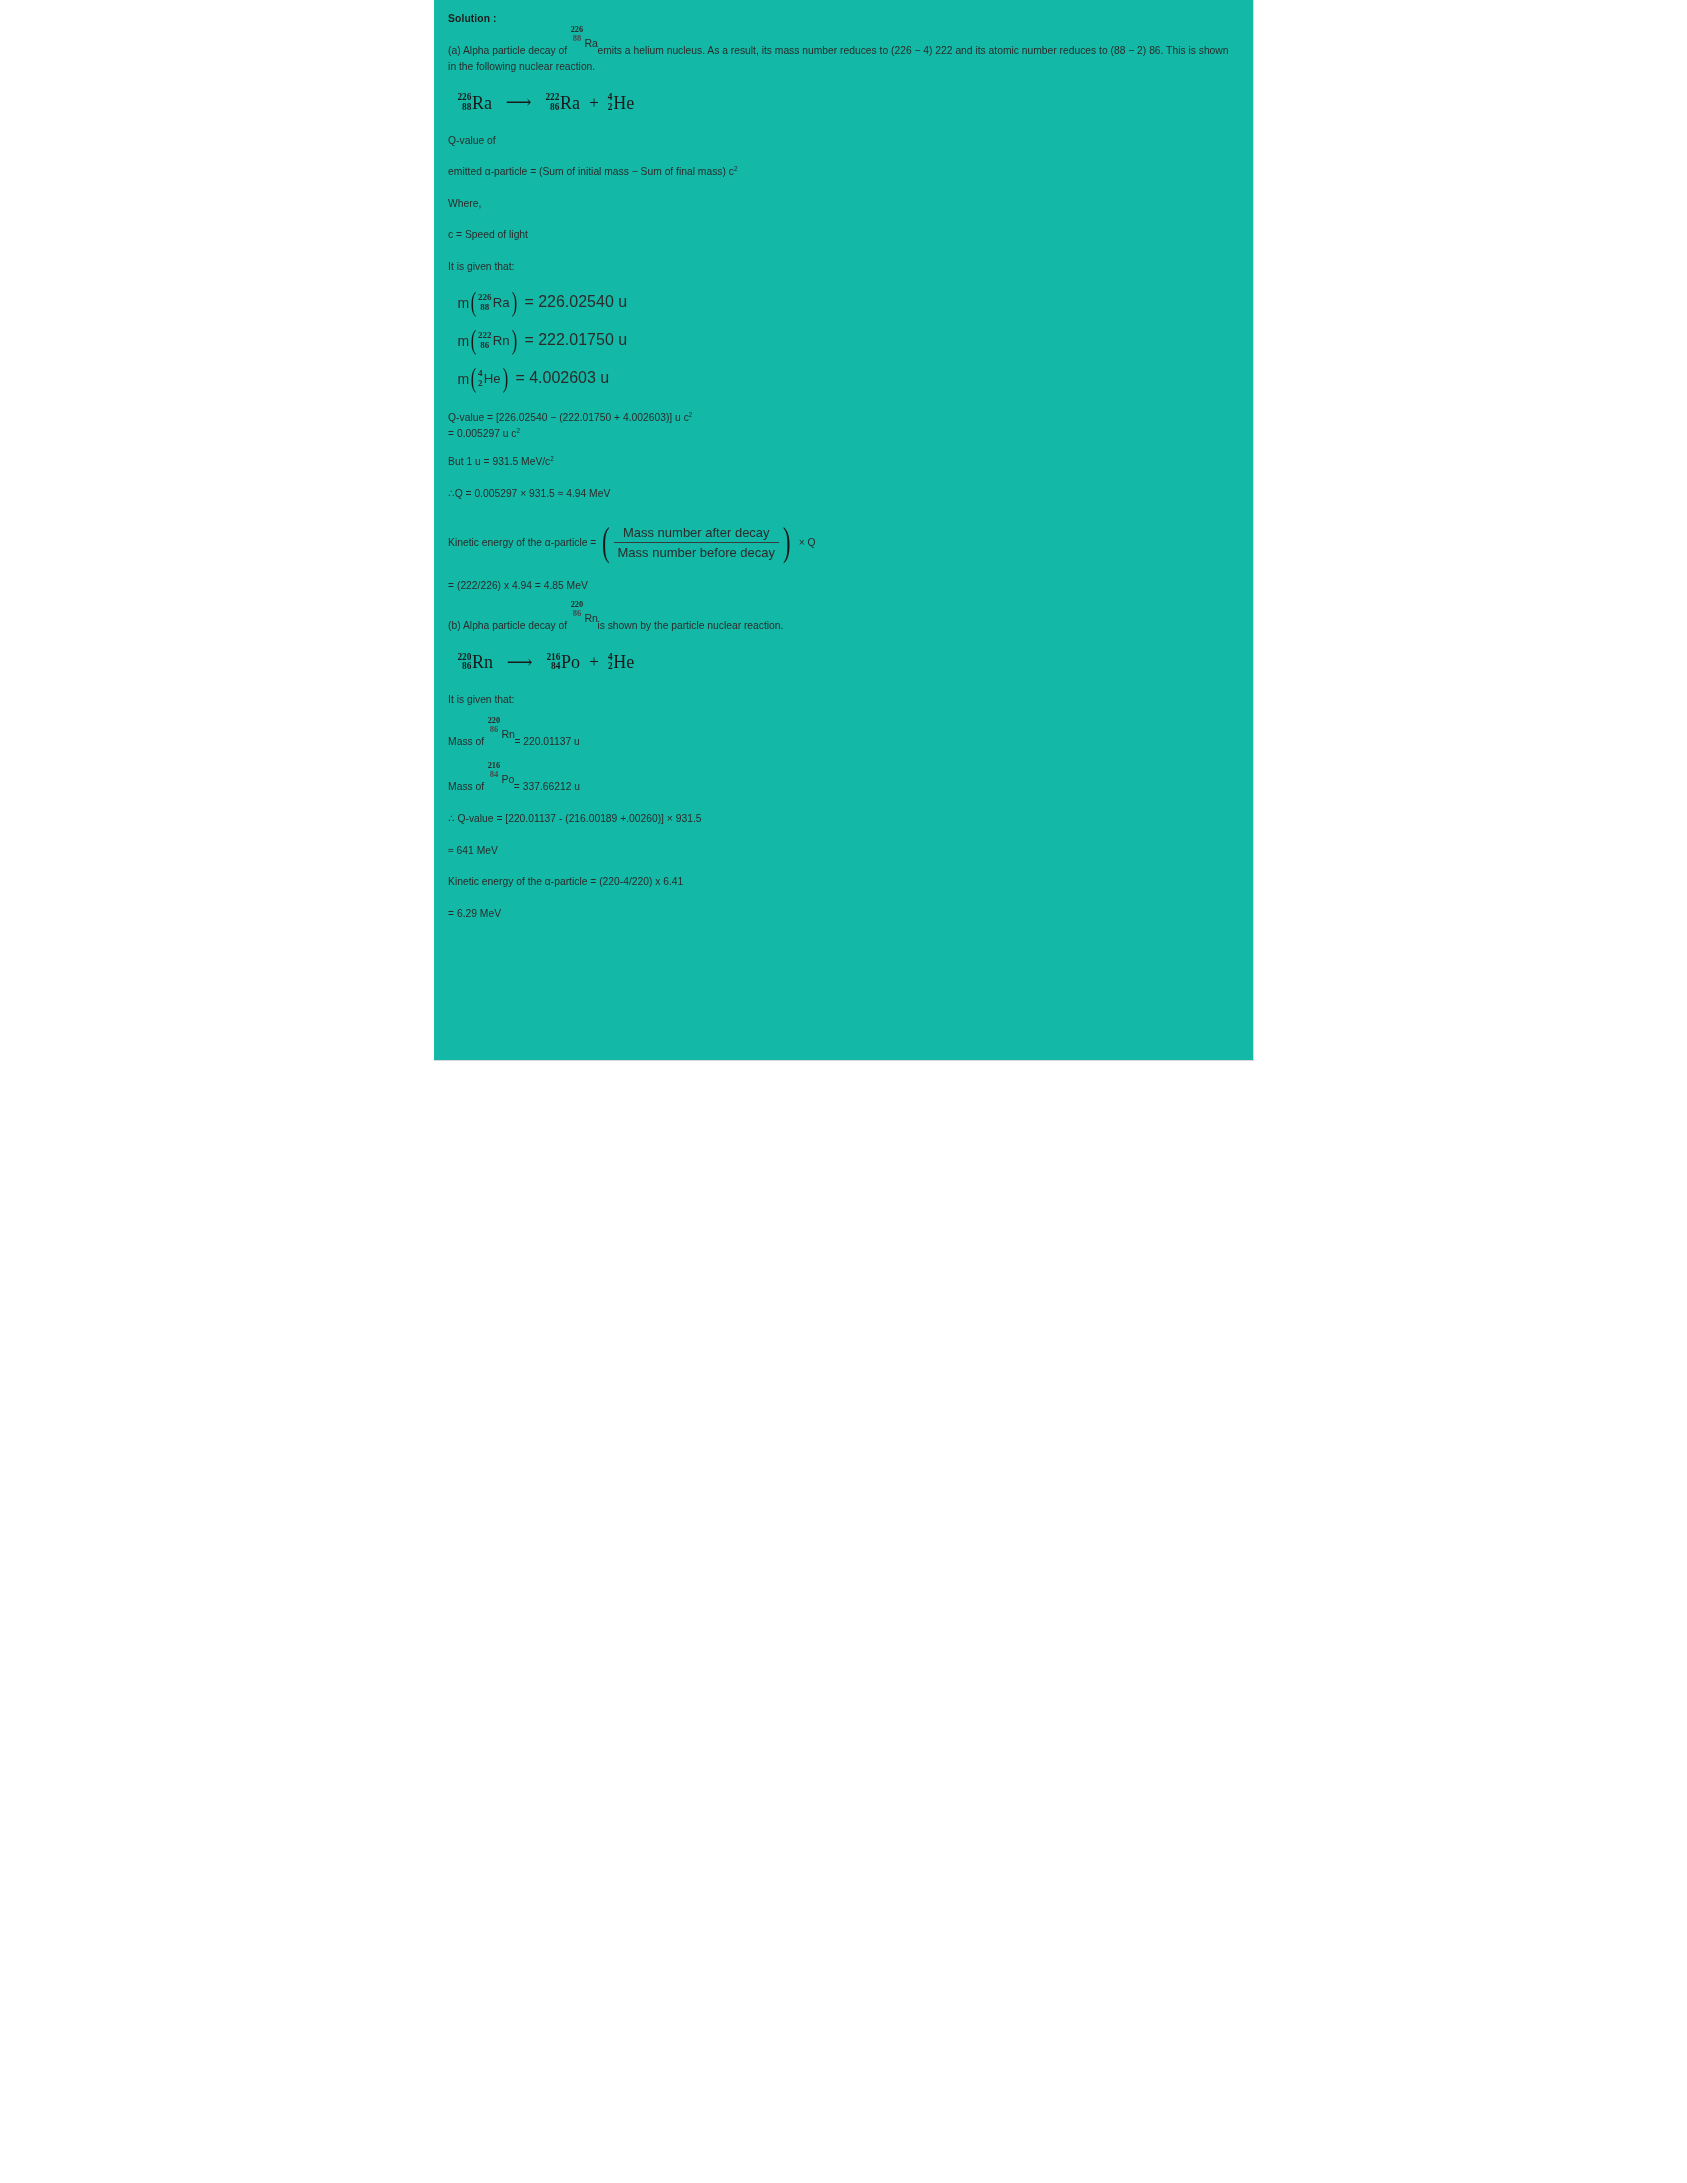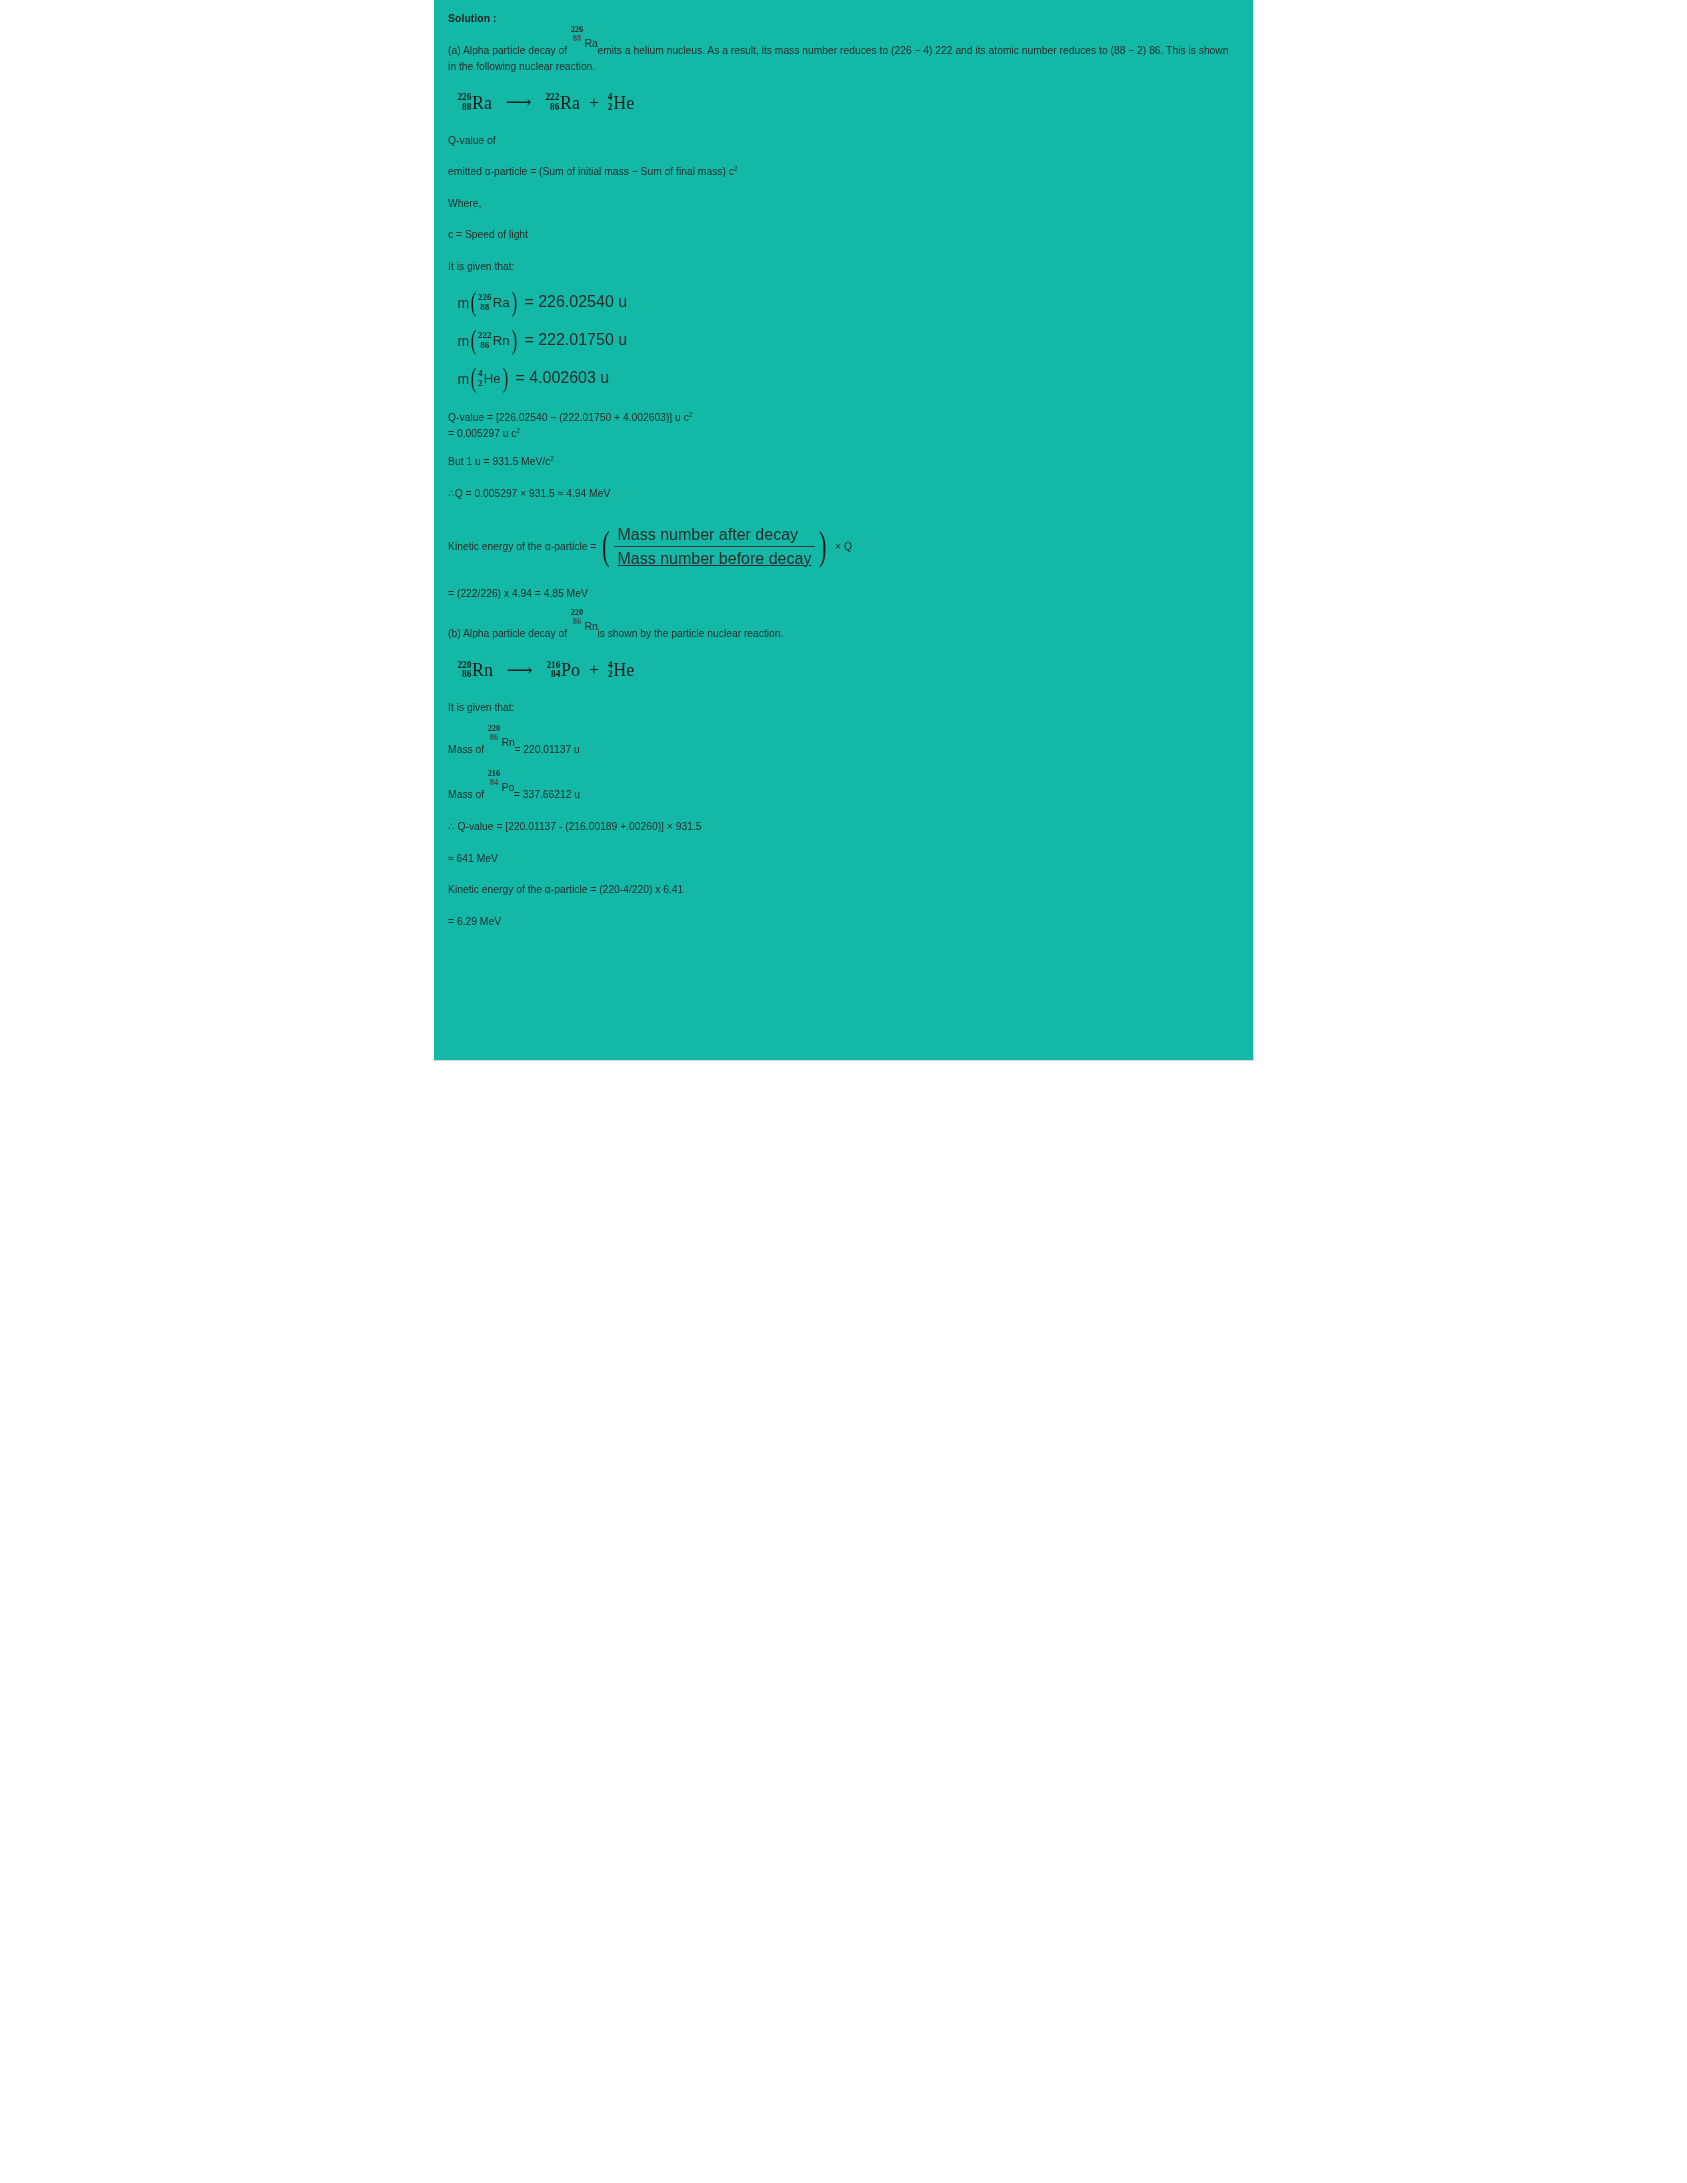--- a/index.html
+++ b/index.html
@@ -198,31 +198,30 @@
     font-weight: 300;
     transform: scaleX(0.55);
     line-height: 0.72;
     color: #1a1a1a;
     position: relative;
     top: -0.7px;
   }
   .frac {
     display: inline-block;
     vertical-align: middle;
-    text-align: left;
-    font-size: 16px;
+    text-align: center;
+    font-size: 13px;
     line-height: 1.34;
     margin: 0 0.7px;
   }
   .frac .num { display: block; padding: 0 4px 0.7px 4px; }
   .frac .den {
     display: block;
     padding: 0.7px 4px 0 4px;
     border-top: 0.9px solid #3a3a3a;
-    text-decoration: underline;
   }
   .ke-line .times {
     display: inline-block;
     vertical-align: middle;
     margin-left: 5.3px;
     font-size: 10.3px;
   }
 
   sup.sq {
     font-size: 6.3px;

